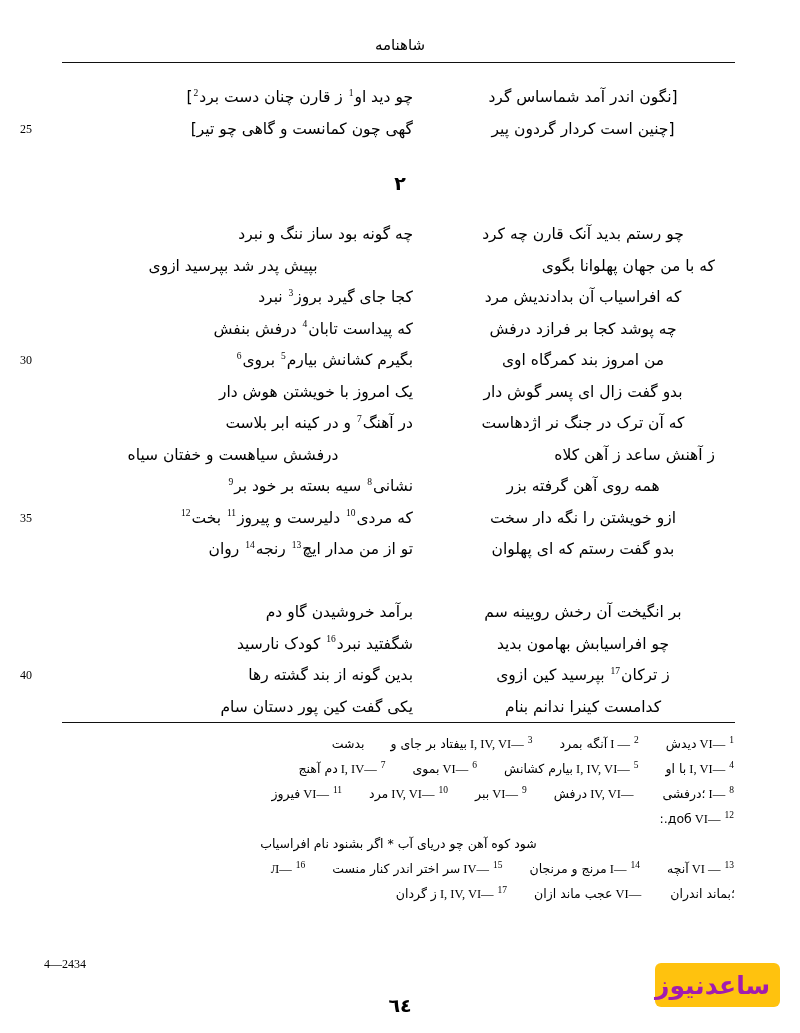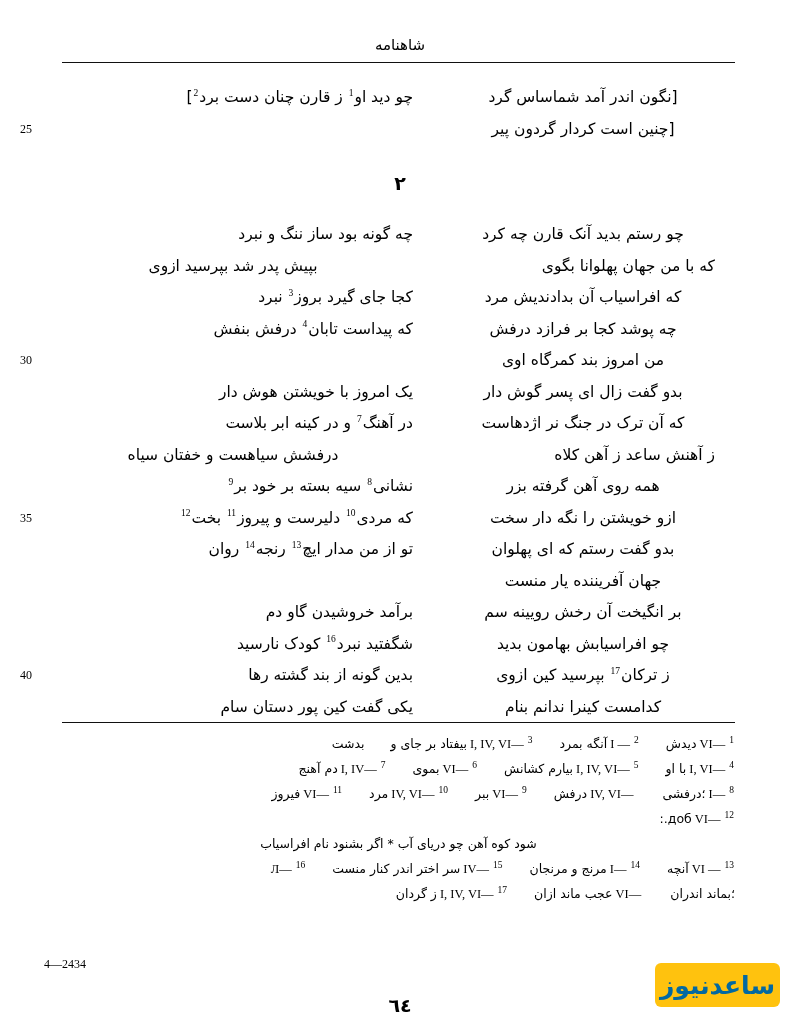--- a/index.html
+++ b/index.html
@@ -202,20 +202,21 @@
 
     <div class="couplet">
       <div class="linenum"></div>
       <div class="hemistich right">[نگون اندر آمد شماساس گرد</div>
       <div class="hemistich left"><span>چو دید او</span><sup class="fn">1</sup> <span>ز قارن چنان دست برد</span><sup class="fn">2</sup><span>]</span></div>
     </div>
 
     <div class="couplet">
       <div class="linenum">25</div>
       <div class="hemistich right">[چنین است کردار گردون پیر</div>
+      <div class="hemistich left">گهی چون کمانست و گاهی چو تیر]</div>
     </div>
 
   </div>
 
   <div class="section-number">٢</div>
 
   <div class="verse-block verse-block-b">
 
     <div class="couplet">
       <div class="linenum"></div>
@@ -237,20 +238,21 @@
 
     <div class="couplet">
       <div class="linenum"></div>
       <div class="hemistich right">چه پوشد کجا بر فرازد درفش</div>
       <div class="hemistich left"><span>که پیداست تابان</span><sup class="fn">4</sup> <span>درفش بنفش</span></div>
     </div>
 
     <div class="couplet">
       <div class="linenum">30</div>
       <div class="hemistich right">من امروز بند کمرگاه اوی</div>
+      <div class="hemistich left"><span>بگیرم کشانش بیارم</span><sup class="fn">5</sup> <span>بروی</span><sup class="fn">6</sup></div>
     </div>
 
     <div class="couplet">
       <div class="linenum"></div>
       <div class="hemistich right">بدو گفت زال ای پسر گوش دار</div>
       <div class="hemistich left">یک امروز با خویشتن هوش دار</div>
     </div>
 
     <div class="couplet">
       <div class="linenum"></div>
@@ -277,21 +279,20 @@
     </div>
 
     <div class="couplet">
       <div class="linenum"></div>
       <div class="hemistich right">بدو گفت رستم که ای پهلوان</div>
       <div class="hemistich left"><span>تو از من مدار ایچ</span><sup class="fn">13</sup> <span>رنجه</span><sup class="fn">14</sup> <span>روان</span></div>
     </div>
 
     <div class="couplet">
       <div class="linenum"></div>
-      <div class="hemistich right">جهان آفریننده یار منست</div>
     </div>
 
     <div class="couplet">
       <div class="linenum"></div>
       <div class="hemistich right">بر انگیخت آن رخش رویینه سم</div>
       <div class="hemistich left">برآمد خروشیدن گاو دم</div>
     </div>
 
     <div class="couplet">
       <div class="linenum"></div>
@@ -320,17 +321,17 @@
     <div class="fn-line"><span class="fn-item"><sup class="fn-num">4</sup><span class="fn-sig">I, VI—</span><span class="fn-fa">با او</span></span><span class="fn-gap"></span><span class="fn-item"><sup class="fn-num">5</sup><span class="fn-sig">I, IV, VI—</span><span class="fn-fa">بیارم کشانش</span></span><span class="fn-gap"></span><span class="fn-item"><sup class="fn-num">6</sup><span class="fn-sig">VI—</span><span class="fn-fa">بموی</span></span><span class="fn-gap"></span><span class="fn-item"><sup class="fn-num">7</sup><span class="fn-sig">I, IV—</span><span class="fn-fa">دم آهنج</span></span></div>
     <div class="fn-line"><span class="fn-item"><sup class="fn-num">8</sup><span class="fn-sig">I—</span><span class="fn-fa">؛درفشی</span></span><span class="fn-gap"></span><span class="fn-item"><span class="fn-sig">IV, VI—</span><span class="fn-fa">درفش</span></span><span class="fn-gap"></span><span class="fn-item"><sup class="fn-num">9</sup><span class="fn-sig">VI—</span><span class="fn-fa">ببر</span></span><span class="fn-gap"></span><span class="fn-item"><sup class="fn-num">10</sup><span class="fn-sig">IV, VI—</span><span class="fn-fa">مرد</span></span><span class="fn-gap"></span><span class="fn-item"><sup class="fn-num">11</sup><span class="fn-sig">VI—</span><span class="fn-fa">فیروز</span></span></div>
     <div class="fn-line"><span class="fn-item"><sup class="fn-num">12</sup><span class="fn-sig">VI—</span><span class="fn-fa">доб.:</span></span></div>
     <div class="fn-line center"><span class="fn-item"><span class="fn-fa">شود کوه آهن چو دریای آب * اگر بشنود نام افراسیاب</span></span></div>
     <div class="fn-line"><span class="fn-item"><sup class="fn-num">13</sup><span class="fn-sig">VI —</span><span class="fn-fa">آنچه</span></span><span class="fn-gap"></span><span class="fn-item"><sup class="fn-num">14</sup><span class="fn-sig">I—</span><span class="fn-fa">مرنج و مرنجان</span></span><span class="fn-gap"></span><span class="fn-item"><sup class="fn-num">15</sup><span class="fn-sig">IV—</span><span class="fn-fa">سر اختر اندر کنار منست</span></span><span class="fn-gap"></span><span class="fn-item"><sup class="fn-num">16</sup><span class="fn-sig">Л—</span></span></div>
     <div class="fn-line"><span class="fn-item"><span class="fn-fa">؛بماند اندران</span></span><span class="fn-gap"></span><span class="fn-item"><span class="fn-sig">VI—</span><span class="fn-fa">عجب ماند ازان</span></span><span class="fn-gap"></span><span class="fn-item"><sup class="fn-num">17</sup><span class="fn-sig">I, IV, VI—</span><span class="fn-fa">ز گردان</span></span></div>
   </div>
 
   <div class="signature">4—2434</div>
   <div class="page-number">٦٤</div>
-  <div class="watermark" style="background: rgb(255, 194, 14); color: #0369a1;">
+  <div class="watermark" style="background: rgb(255, 194, 14); color: #a21caf; justify-content: flex-end;">
     <span>ساعدنیوز</span>
   </div>
 
 </div>
 
 </body></html>

